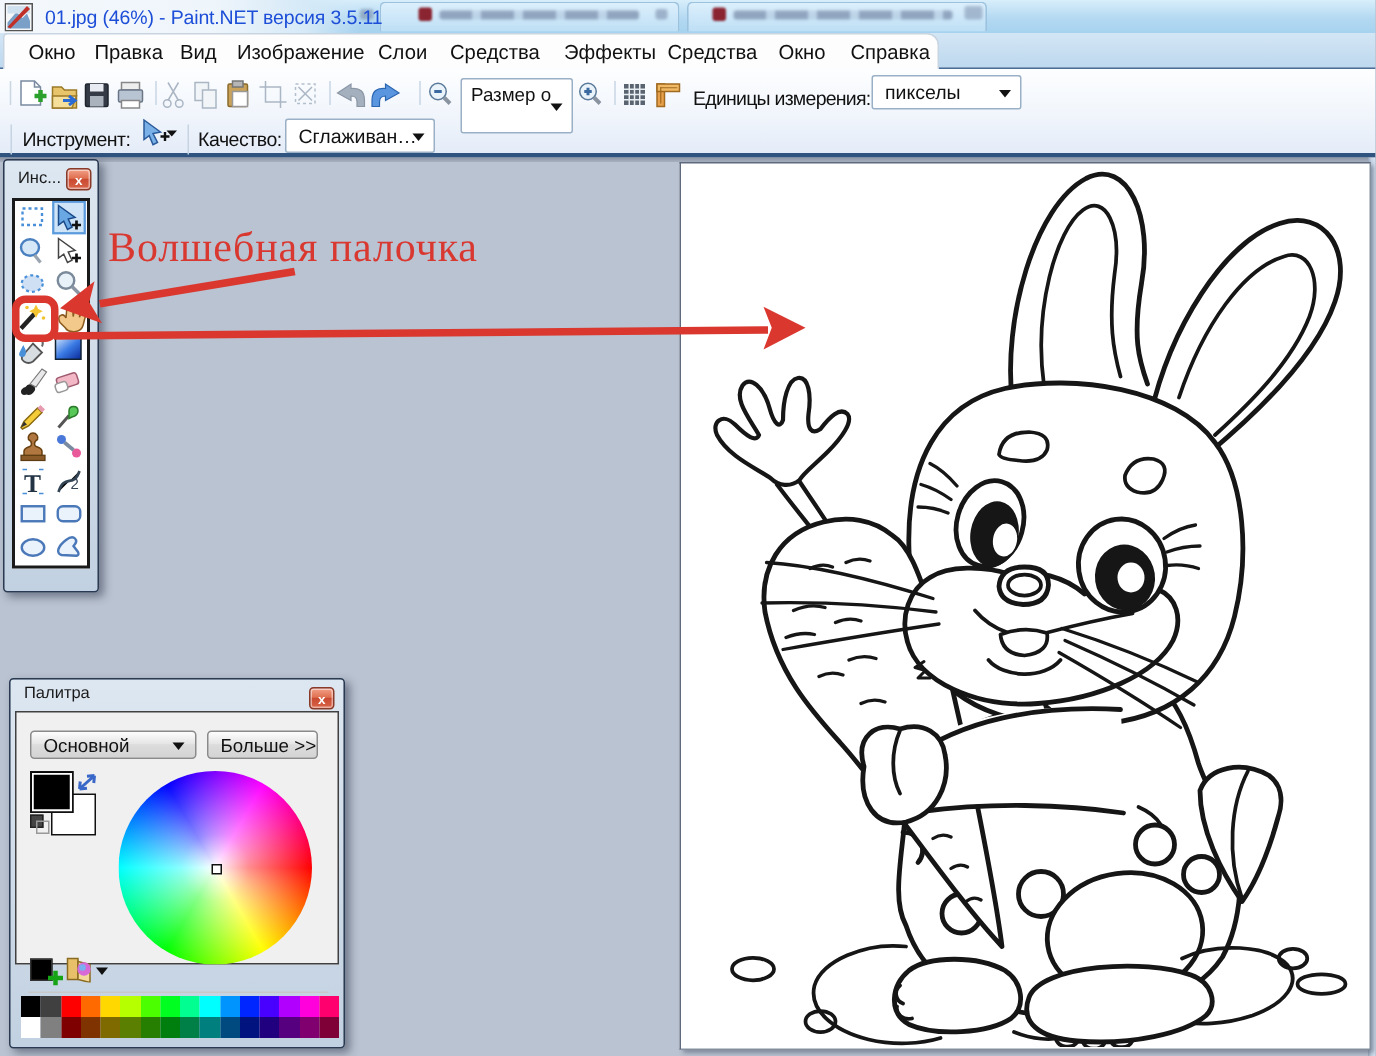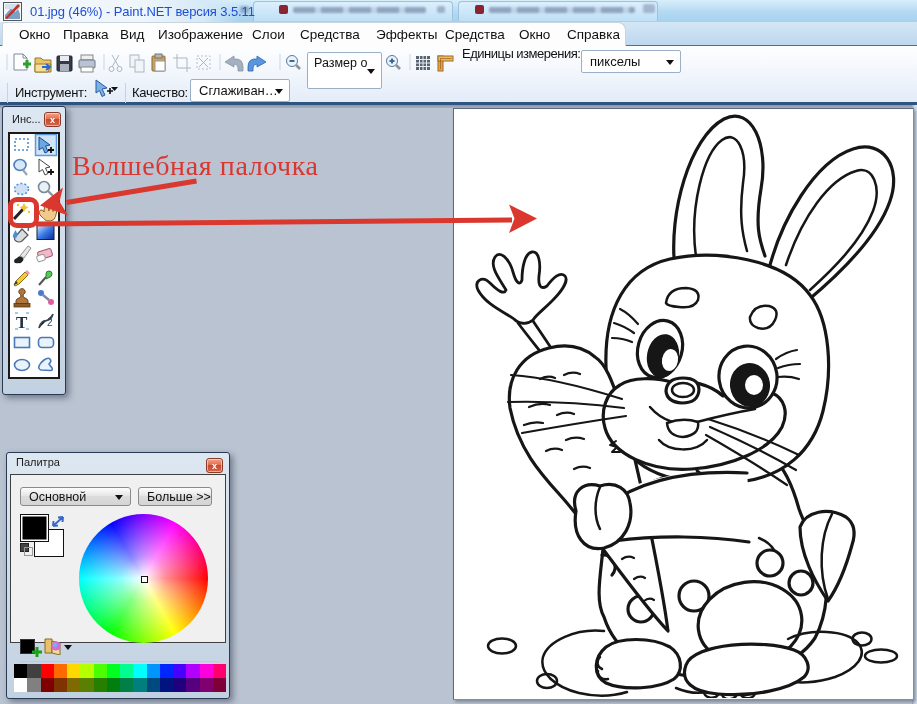--- a/index.html
+++ b/index.html
@@ -196,21 +196,21 @@
         <path d="M2.5,-40 v11 M2.5,-39.5 h11" stroke="#a06a20" stroke-width="0.8"></path>
       </g>
   </svg>
 
   <svg style="position:absolute;left:94px;top:33px;" width="30" height="20" viewBox="0 0 30 20">
     <path d="M2,1 L13,9 L8,10 L11,16 L8,17.5 L5.5,11.5 L2,14 Z" fill="#7ab0e8" stroke="#2a5a9a"></path>
     <path d="M13,12 h6 M16,9 v6" stroke="#111" stroke-width="1.6"></path>
     <path d="M24,8 l3.5,4 l3.5,-4" fill="#111" transform="translate(-7,0)"></path>
   </svg>
   <div class="combo" style="left:307px; top:6px; width:75px; height:37px; padding:3px 0 0 6px; font-size:12.5px;">Размер о<span class="arr"></span></div>
-  <div class="tblabel" style="left:462px; top:0; letter-spacing:-0.5px;">Единицы измерения:</div>
+  <div class="tblabel" style="left:462px; top:12px; letter-spacing:-0.5px;">Единицы измерения:</div>
   <div class="combo" style="left:581px; top:4px; width:100px; height:23px; padding:3px 0 0 8px;">пикселы<span class="arr"></span></div>
   <div class="tbsep" style="top:37px; left:7px;"></div>
   <div class="tbsep" style="top:37px; left:125px;"></div>
   <div class="tblabel" style="left:15px; top:39px; letter-spacing:-0.3px;">Инструмент:</div>
   <div class="tblabel" style="left:132px; top:39px; letter-spacing:-0.3px;">Качество:</div>
   <div class="combo" style="left:190px; top:33px; width:100px; height:23px; padding:3px 0 0 8px;">Сглаживан…<span class="arr"></span></div>
 </div>
 
 <div class="abs" id="workspace"></div>
 <div class="abs" style="left:912px; top:105px; width:5px; height:599px; background:linear-gradient(90deg,#98a6b9,#c6d4e6 45%,#d8e4f2);"></div>

